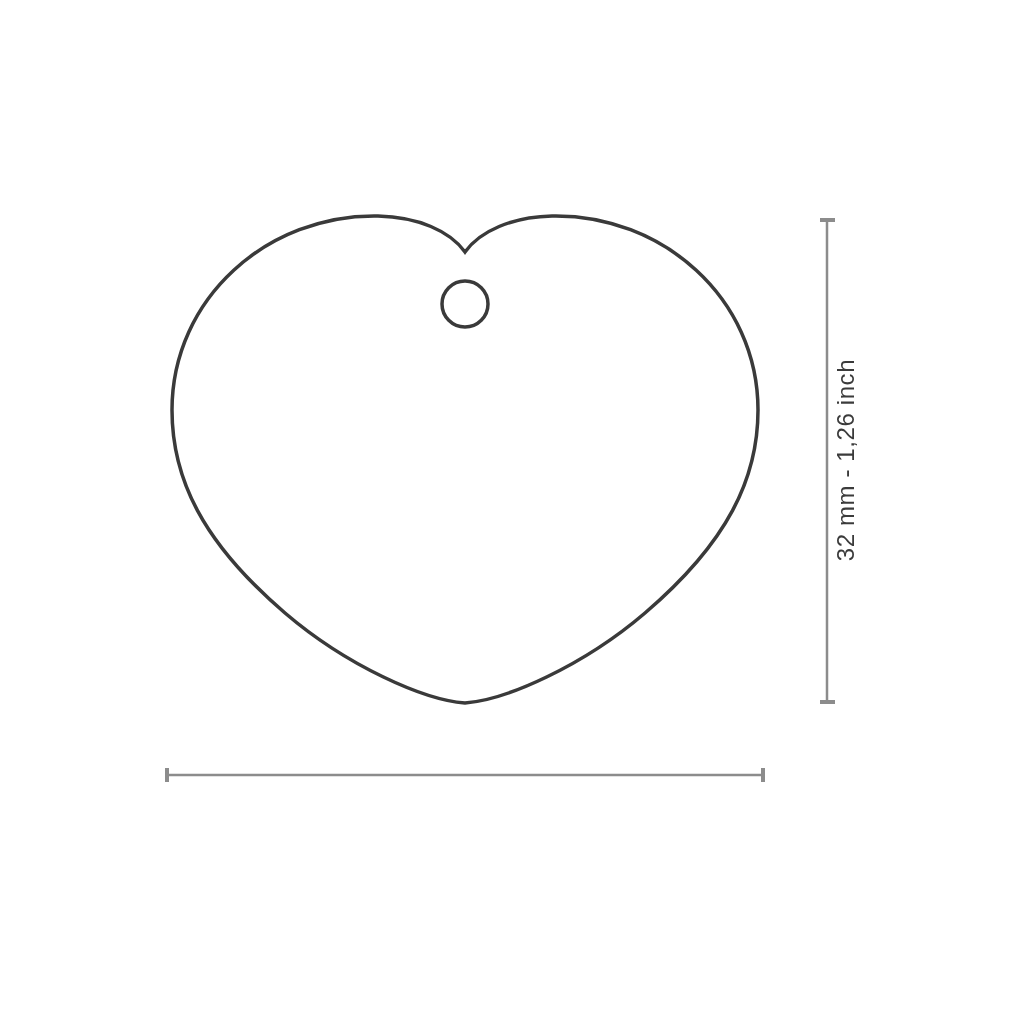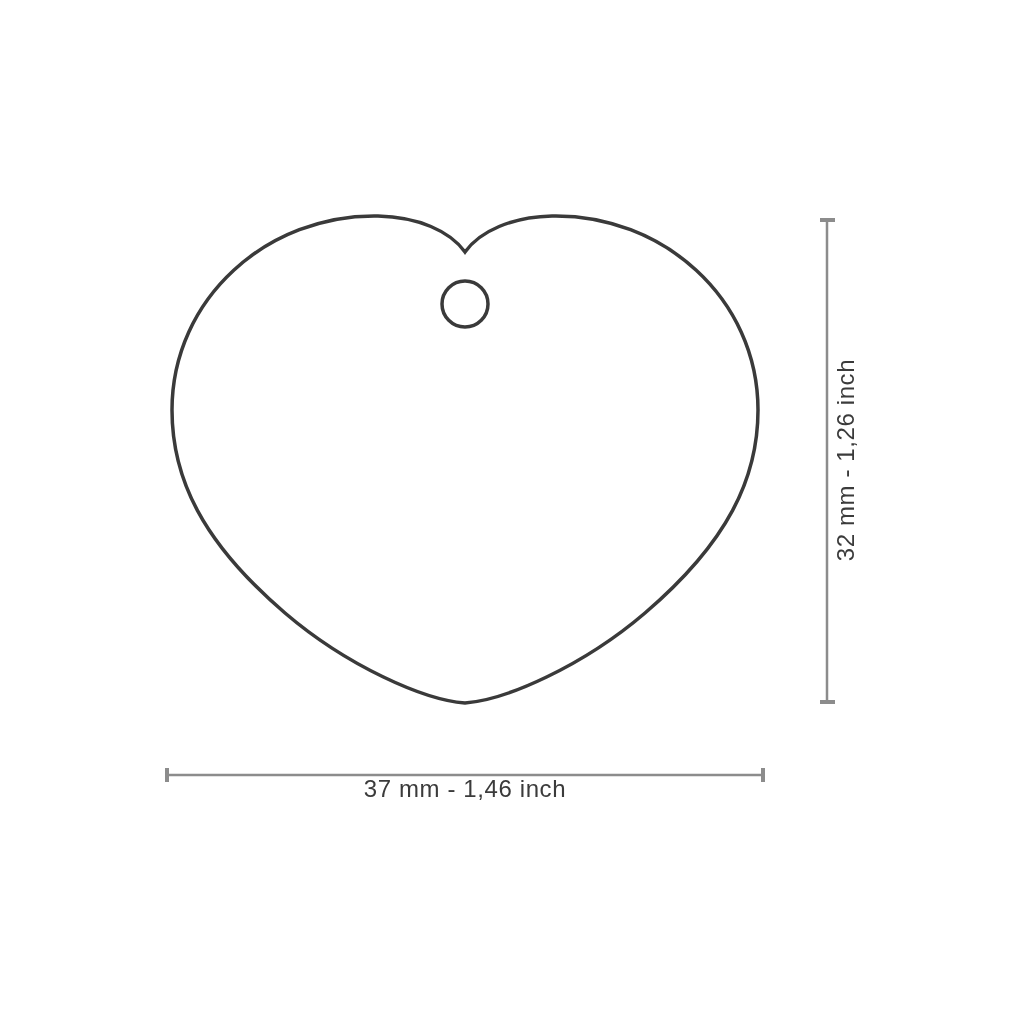--- a/index.html
+++ b/index.html
@@ -65,17 +65,16 @@
       <line x1="763" y1="768" x2="763" y2="782" stroke="#8c8c8c" stroke-width="4"></line>
     </g>
 
     <g>
       <line x1="827" y1="220" x2="827" y2="702" stroke="#8c8c8c" stroke-width="2.5"></line>
       <line x1="820" y1="220" x2="835" y2="220" stroke="#8c8c8c" stroke-width="4"></line>
       <line x1="820" y1="702" x2="835" y2="702" stroke="#8c8c8c" stroke-width="4"></line>
     </g>
   </svg>
 
-  <div id="width-label" class="dim-label">37 mm - 1,46 inch</div>
 
   <div id="height-label" class="dim-label">32 mm - 1,26 inch</div>
 
 </div>
 
 </body></html>

